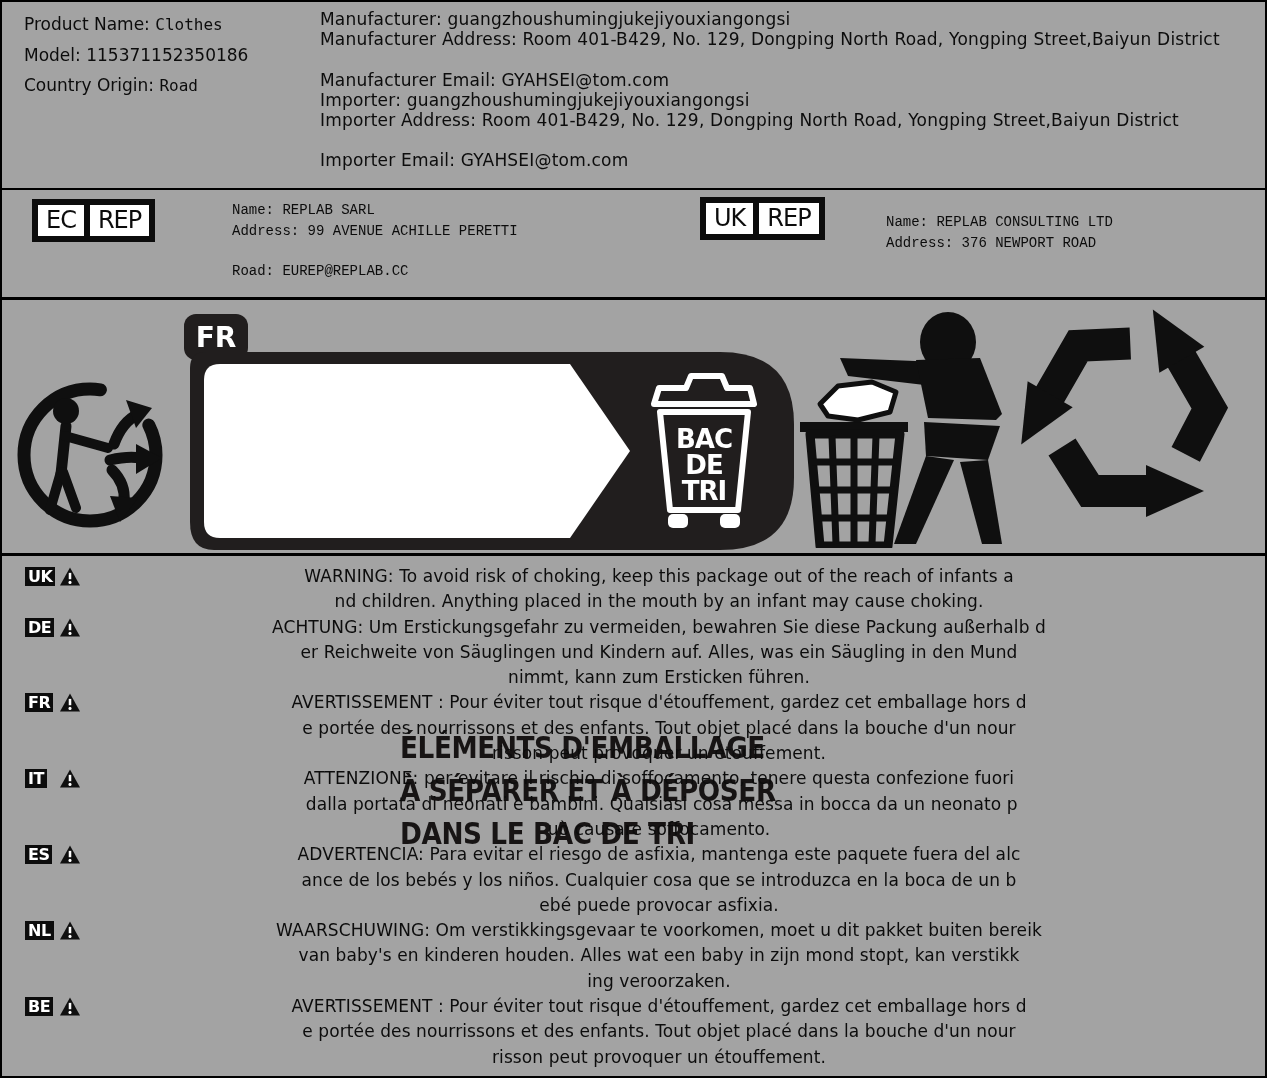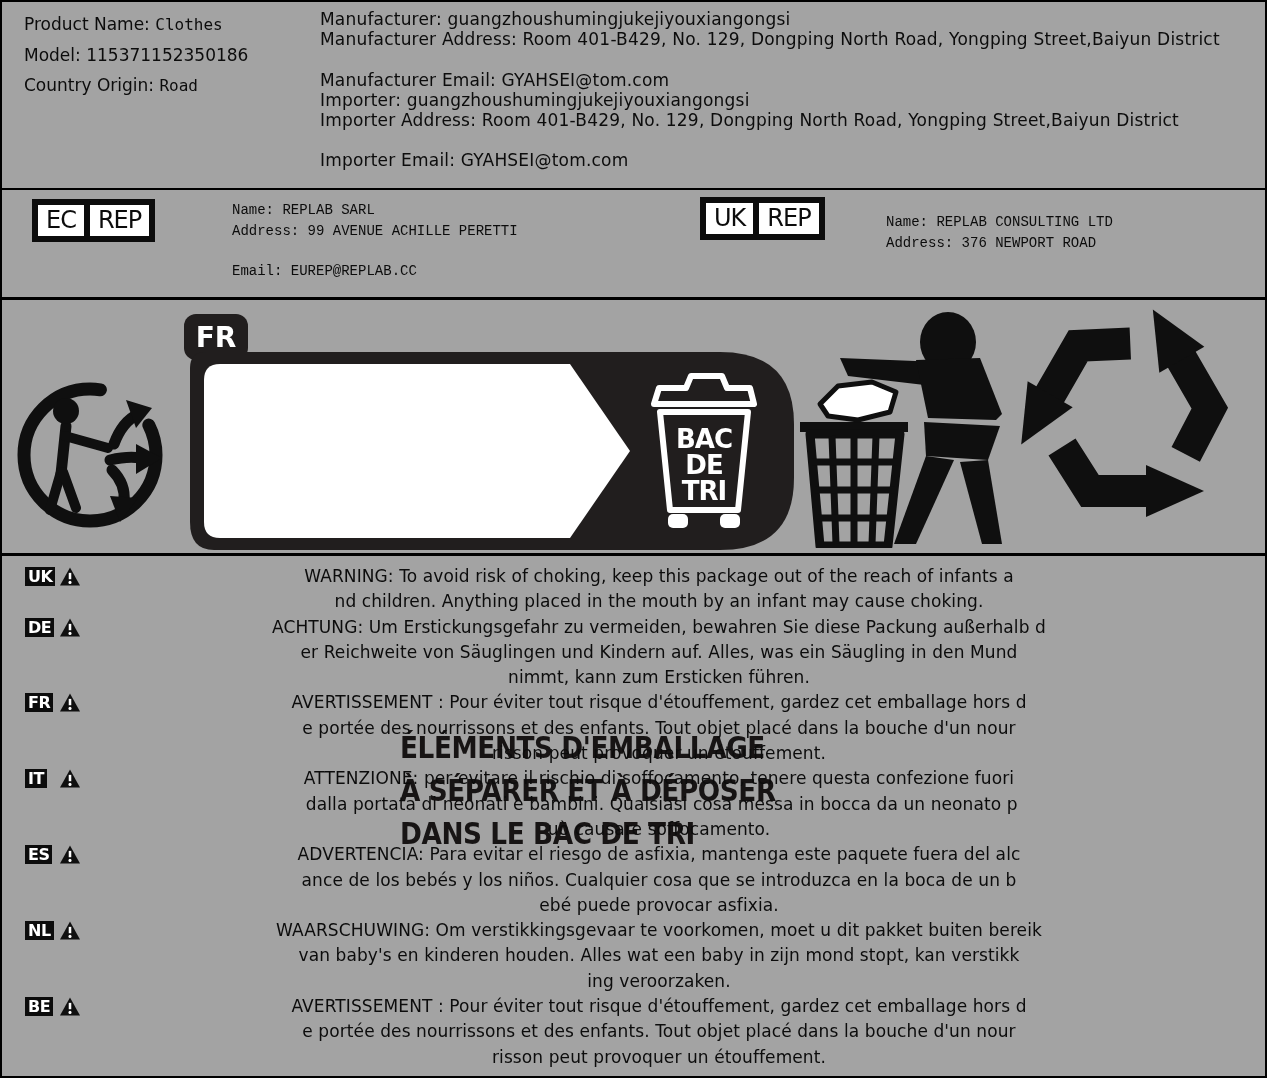--- a/index.html
+++ b/index.html
@@ -71,21 +71,21 @@
 
 Importer Email: GYAHSEI@tom.com</div>
 
   <div class="abs rep-badge" style="left:30px;top:197px;">
     <span>EC</span>
     <span>REP</span>
   </div>
   <div class="abs rep-text" style="left:230px;top:198px;">
     <div>Name: REPLAB SARL</div>
     <div>Address: 99 AVENUE ACHILLE PERETTI</div>
-    <div class="rep-email">Email: EUREP@REPLAB.CC</div>
+    <div class="rep-email">Road: EUREP@REPLAB.CC</div>
   </div>
 
   <div class="abs rep-badge" style="left:698px;top:195px;">
     <span>UK</span>
     <span>REP</span>
   </div>
   <div class="abs rep-text" style="left:884px;top:210px;">
     <div>Name: REPLAB CONSULTING LTD</div>
     <div>Address: 376 NEWPORT ROAD</div>
   </div>

